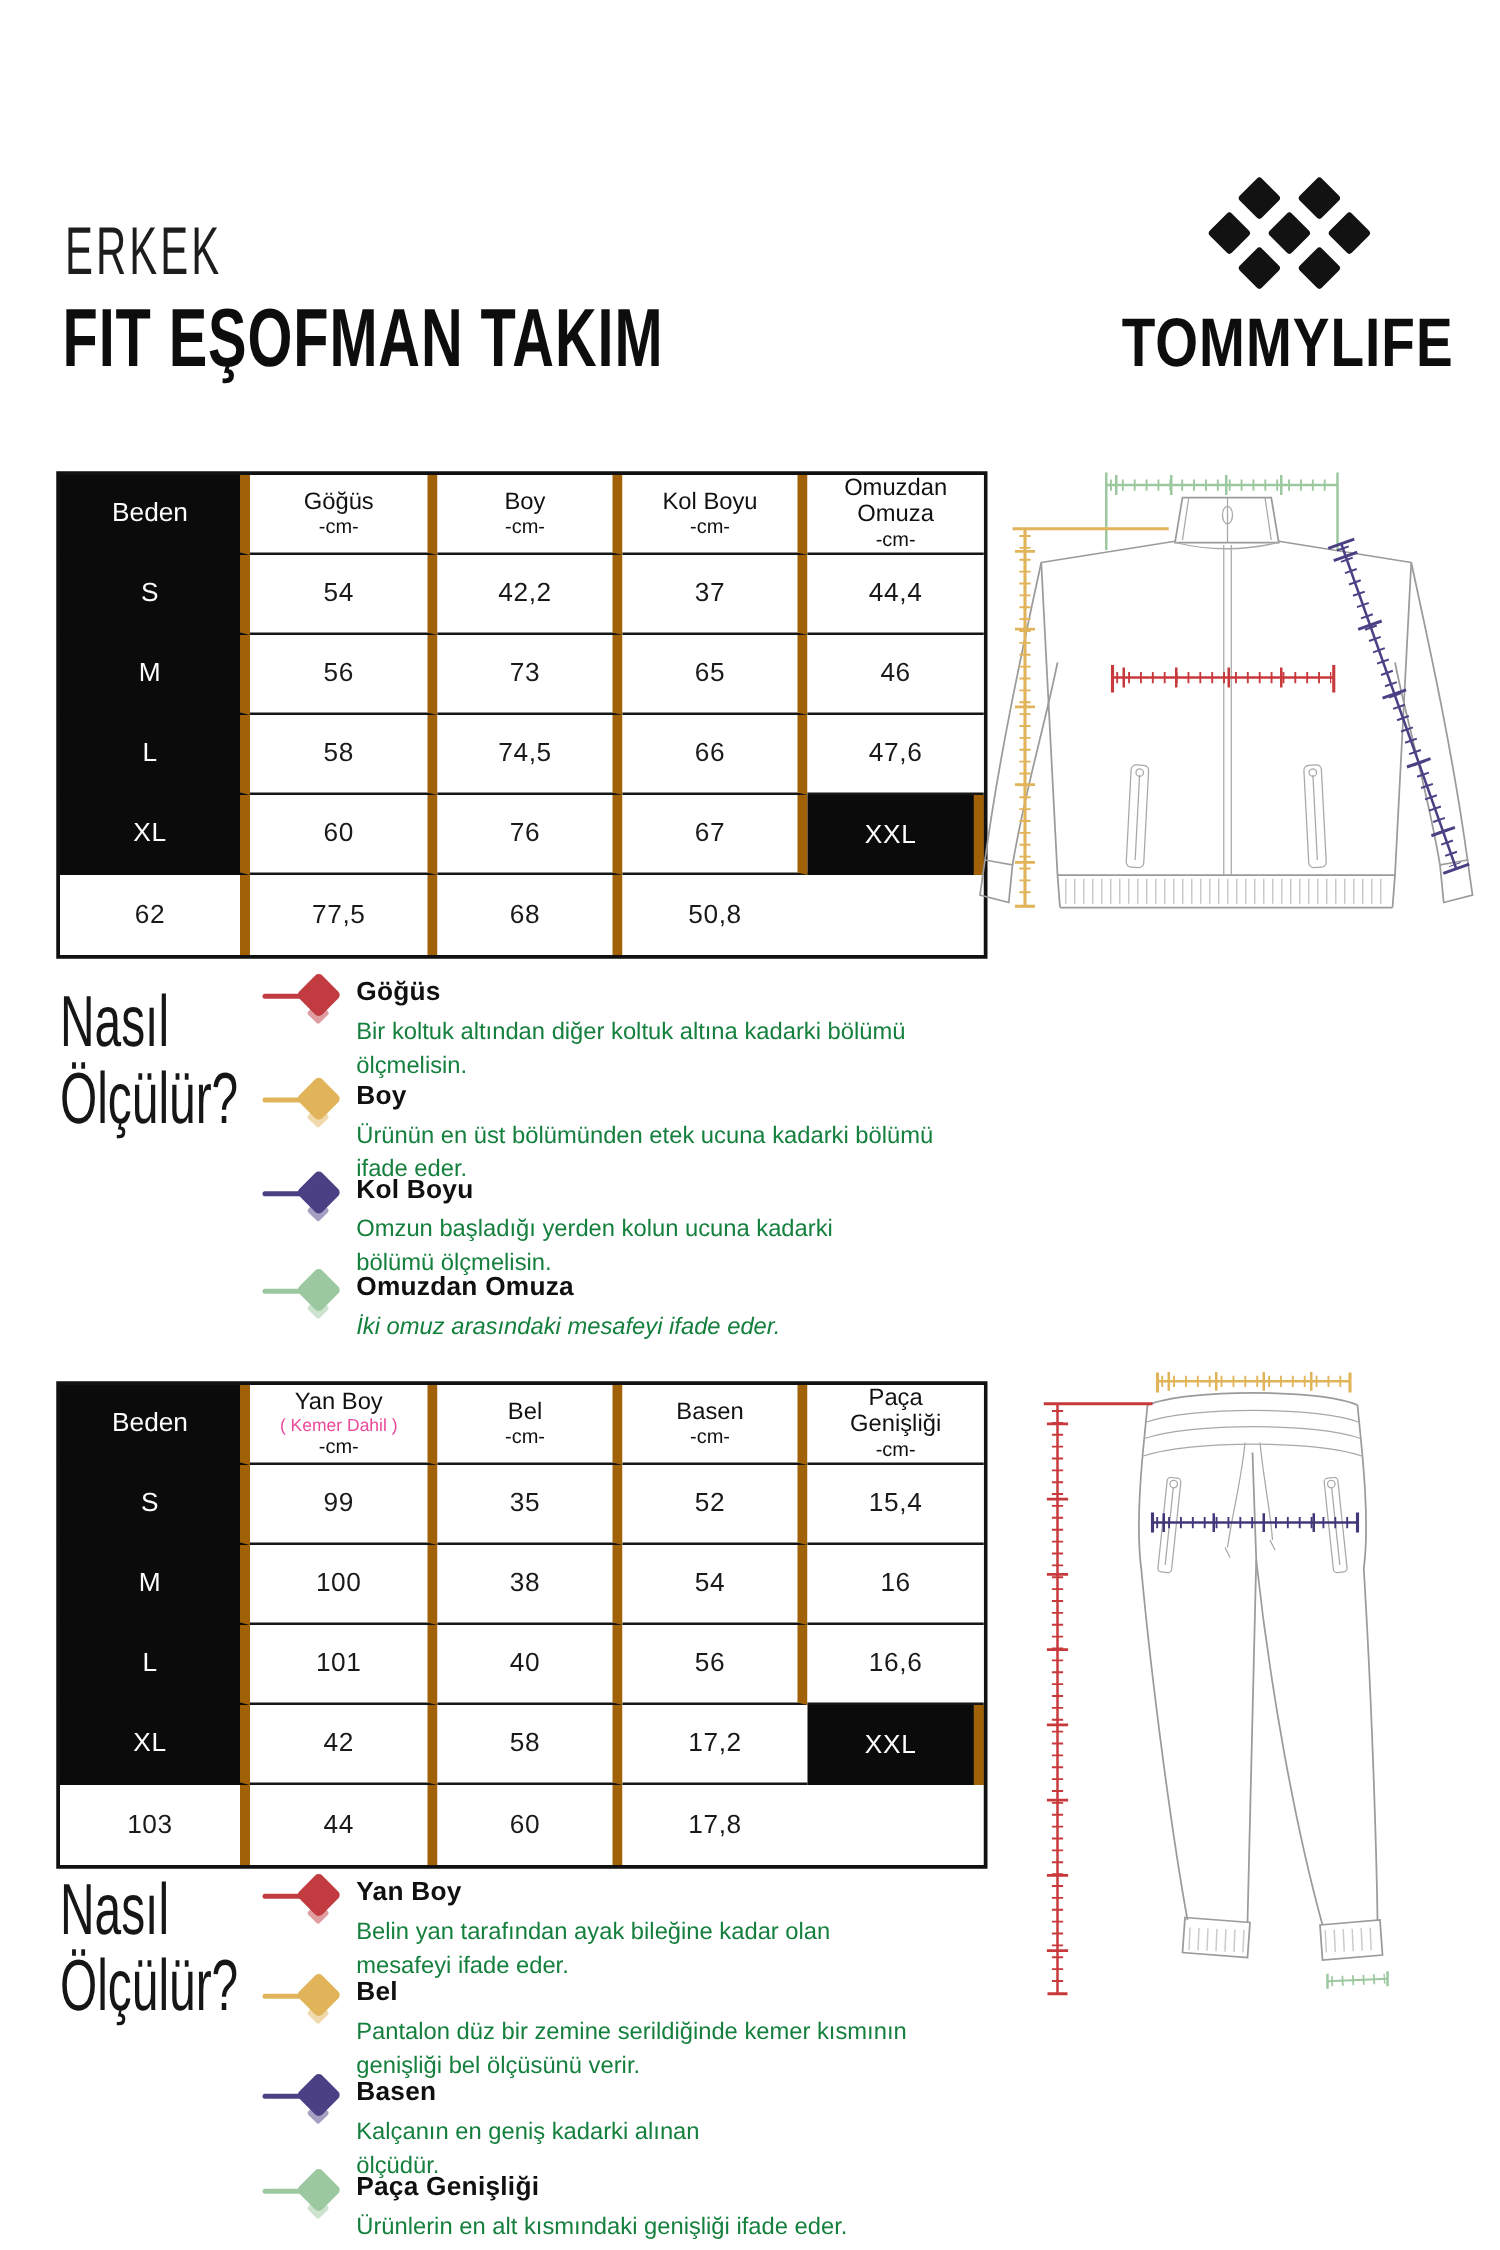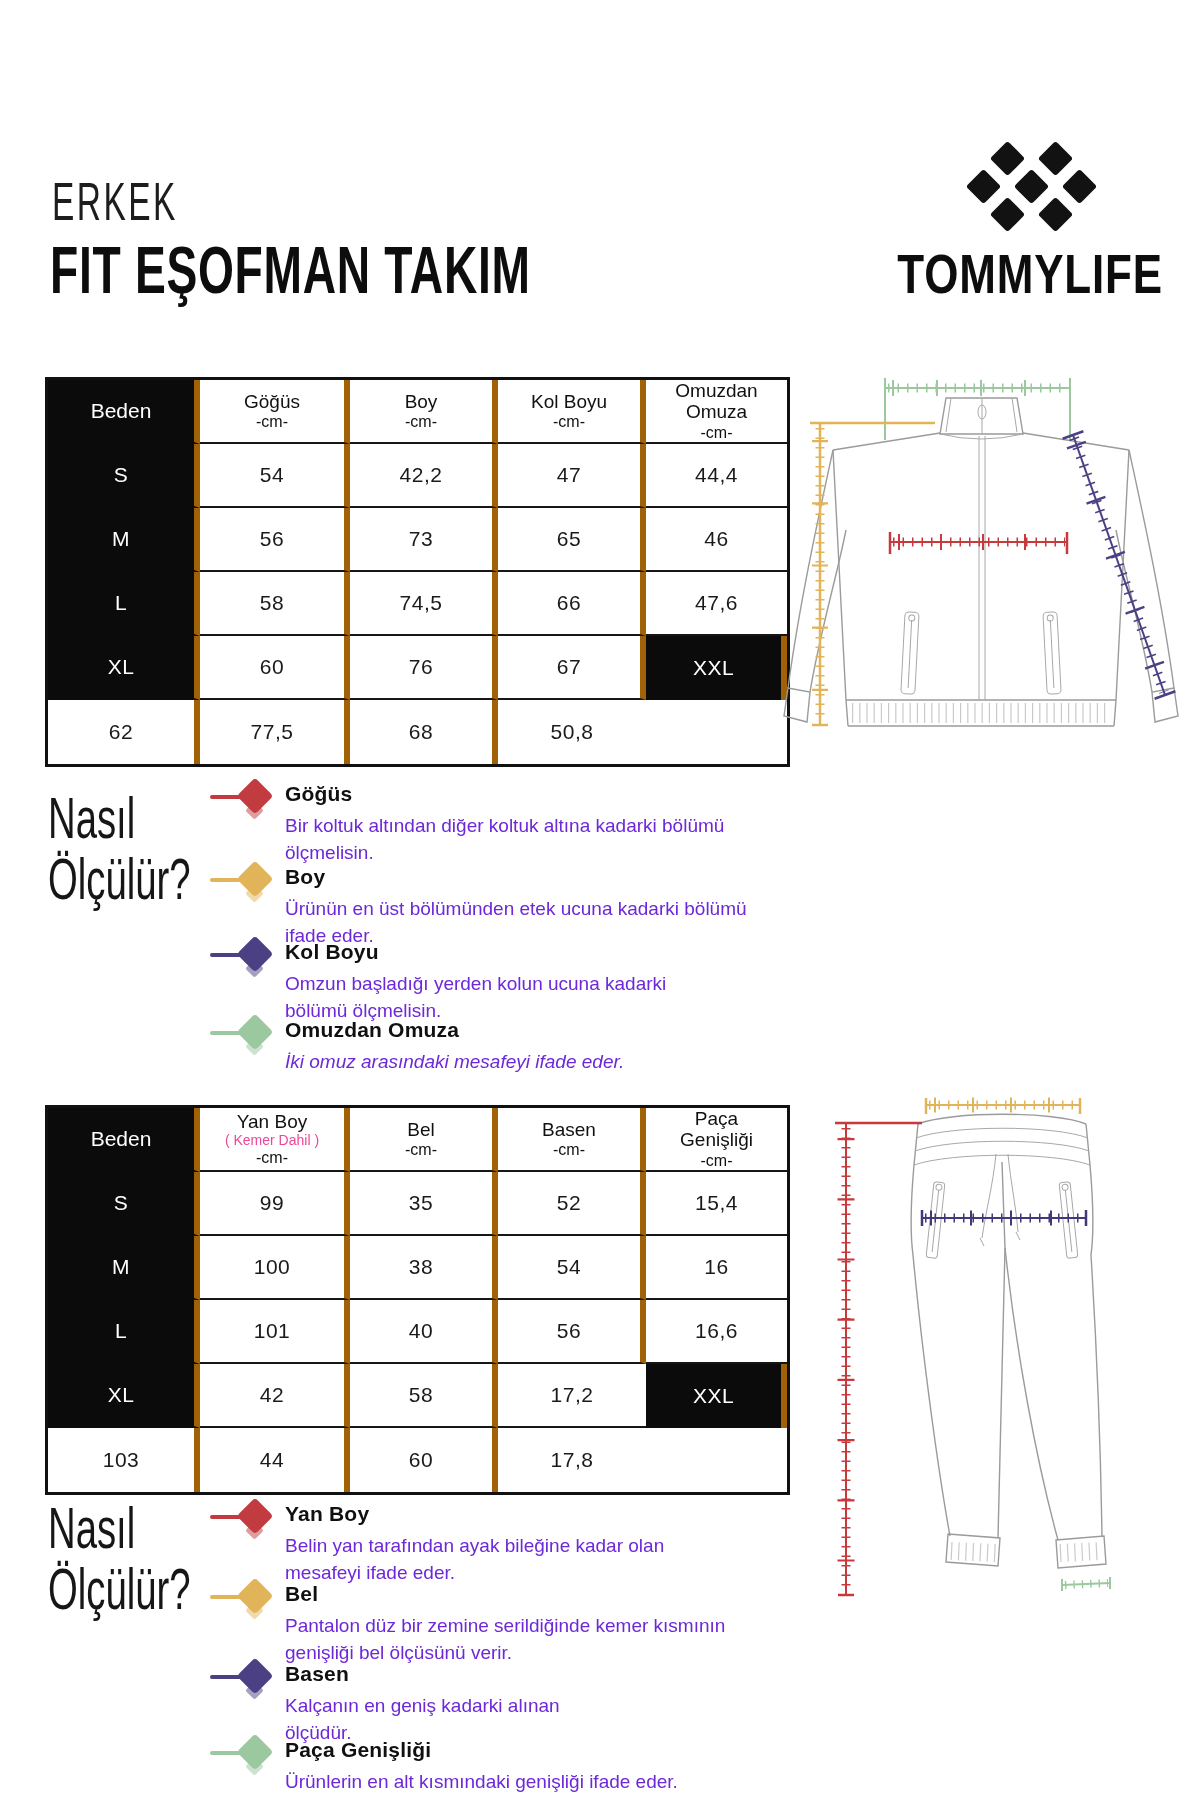--- a/index.html
+++ b/index.html
@@ -28,21 +28,21 @@
   }
   
   .size-table {
     position:absolute; left:45px; width:745px; border:3px solid #111;
     display:grid; grid-template-columns:152px 150px 148px 148px 141px;
     grid-auto-rows:64px; background:#fff;
   }
   .t1 { top:337px; }
   .t2 { top:1065px; }
   .cell {
-    border-right:6px solid #a16207; border-bottom:2px solid #161616;
+    border-right:8px solid #a16207; border-bottom:2px solid #161616;
     display:flex; align-items:center; justify-content:center; flex-direction:column;
     text-align:center; background:#fff;
   }
   .cell.last-col { border-right:none; }
   .cell.last-row { border-bottom:none; }
   .cell.size-col { background:#0b0b0b; color:#fff; border-bottom-color:#0b0b0b; }
   .th-label { font-size:19px; line-height:1.12; color:#111; max-width:120px; }
   .th-sub { font-size:14px; line-height:1.15; color:#ec4899; }
   .th-sub:empty { display:none; }
   .th-unit { font-size:16px; line-height:1.2; color:#111; }
@@ -61,21 +61,21 @@
   .marker { position:absolute; left:0; top:1px; width:70px; height:34px; }
   .m-line { position:absolute; left:0; top:12px; width:34px; height:4px; border-radius:2px; }
   .m-tail { position:absolute; left:38px; top:21px; width:13px; height:13px; transform:rotate(45deg); opacity:.5; border-radius:2px; }
   .m-diamond { position:absolute; left:32px; top:0; width:26px; height:26px; transform:rotate(45deg); border-radius:4px; }
   .c-red .m-line,.c-red .m-diamond,.c-red .m-tail { background:#C13B40; }
   .c-yellow .m-line,.c-yellow .m-diamond,.c-yellow .m-tail { background:#E2B45A; }
   .c-purple .m-line,.c-purple .m-diamond,.c-purple .m-tail { background:#4C4085; }
   .c-green .m-line,.c-green .m-diamond,.c-green .m-tail { background:#9CC8A0; }
   .legend-text { margin-left:75px; }
   .legend-text h4 { font-size:21px; font-weight:700; color:#101010; margin-bottom:6px; letter-spacing:.2px; }
-  .legend-text p { font-size:19px; color:#6d28d9; line-height:1.44; }
+  .legend-text p { font-size:19px; color:#15803d; line-height:1.44; }
   
   .diagram { position:absolute; }
   .jacket-svg { left:780px; top:330px; }
   .pants-svg { left:810px; top:1050px; }
   .outline { stroke:#9b9b9b; stroke-width:1.4; fill:none; }
   .outline-thin { stroke:#a8a8a8; stroke-width:1; fill:none; }
   .rib { stroke:#b5b5b5; }
 </style>
 </head>
 <body>
@@ -126,21 +126,21 @@
     <div class="cell size-col">
         <span class="td-val">S</span>
       </div>
     <div class="cell">
         <span class="td-val">54</span>
       </div>
     <div class="cell">
         <span class="td-val">42,2</span>
       </div>
     <div class="cell">
-        <span class="td-val">47</span>
+        <span class="td-val">37</span>
       </div>
     <div class="cell last-col">
         <span class="td-val">44,4</span>
       </div>
 
     <div class="cell size-col">
         <span class="td-val">M</span>
       </div>
     <div class="cell">
         <span class="td-val">56</span>

